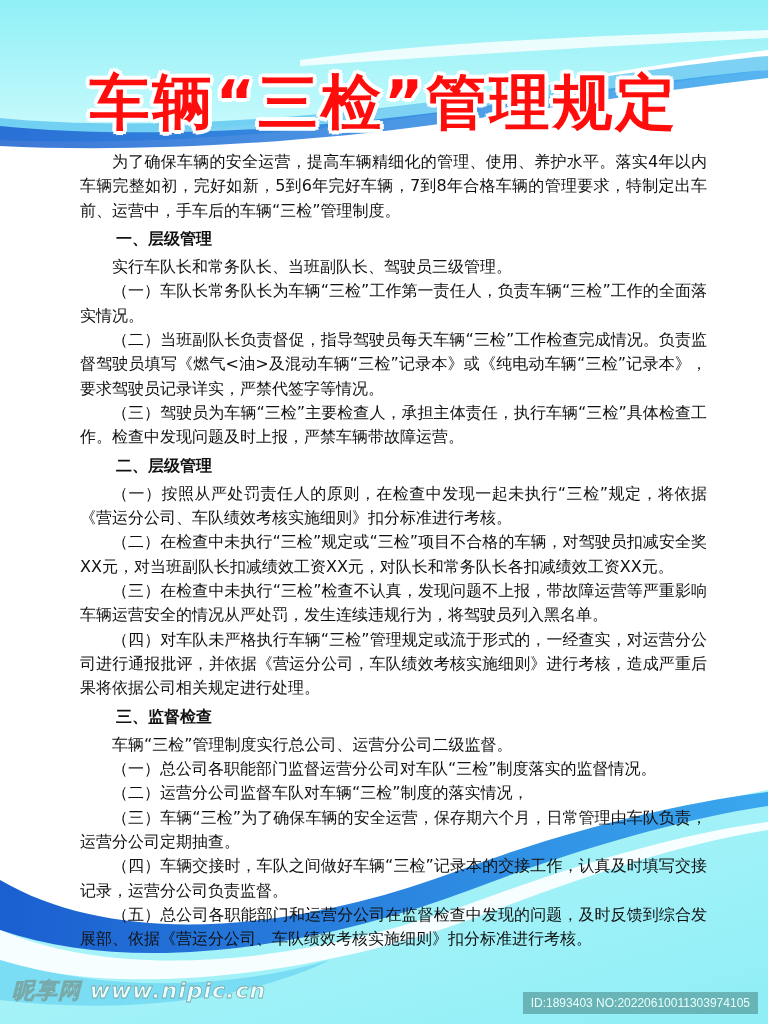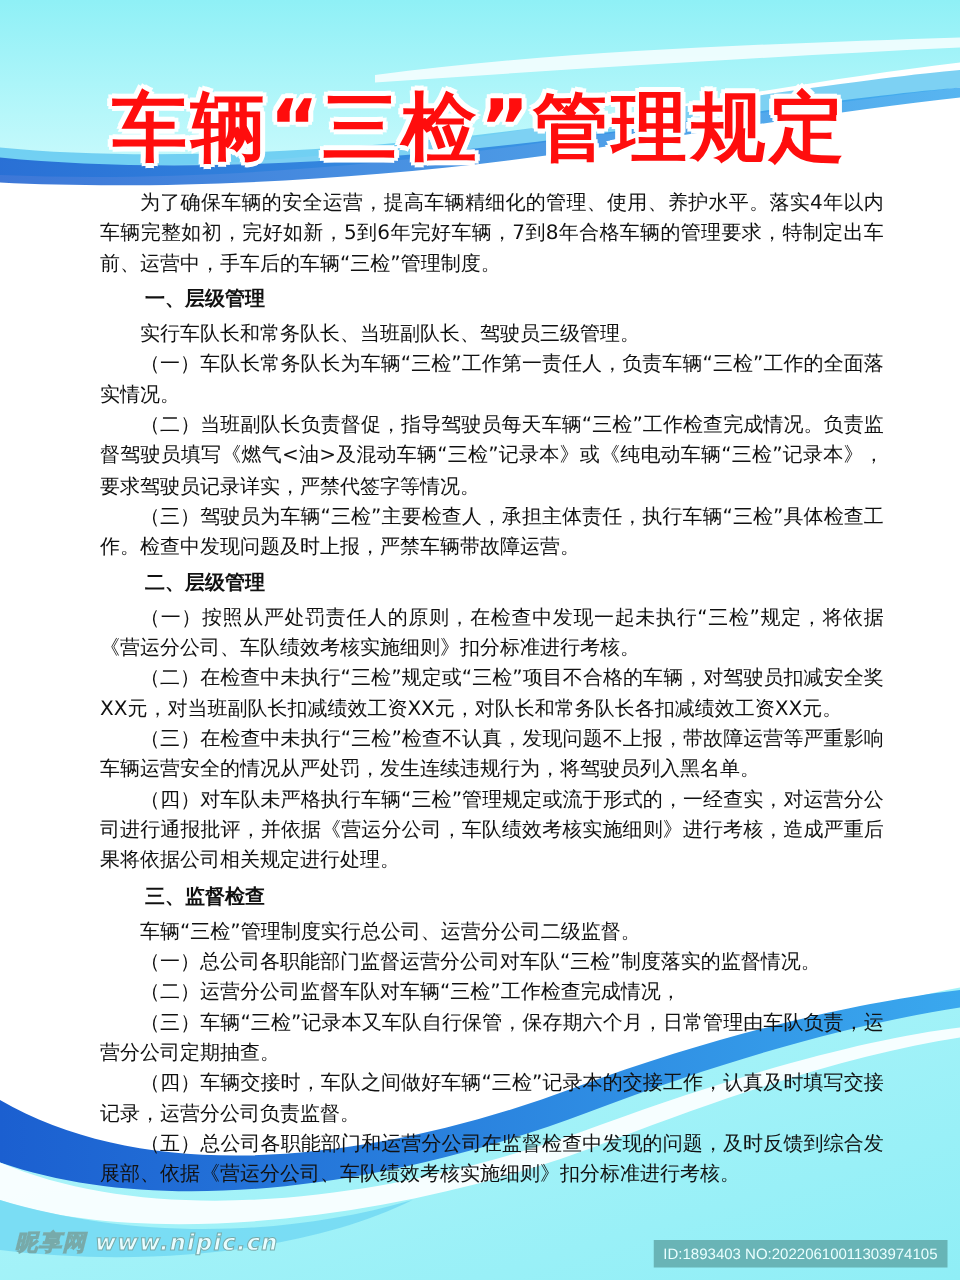--- a/index.html
+++ b/index.html
@@ -19,21 +19,21 @@
       z-index: 2; line-height: 80px;
     }
     .content {
       position: absolute; left: 80px; top: 150px; width: 627px; z-index: 2;
       font-size: 16px; line-height: 24.3px; color: #111;
     }
     .p { margin: 0; text-indent: 2em; text-align: justify; }
     .h { margin: 4px; text-indent: 2em; font-weight: bold; }
     .watermark {
       position: absolute; left: 12px; bottom: 18px; z-index: 2;
-      font-size: 18px; font-weight: bold; font-style: italic; color: #e9fdff;
+      font-size: 22px; font-weight: bold; font-style: italic; color: #e9fdff;
       -webkit-text-stroke: 0.8px #7aa; letter-spacing: 1px;
     }
     .idbox {
       position: absolute; right: 10px; bottom: 10px; z-index: 2;
       background: rgba(90,160,160,0.75); color: #eaffff;
       font-size: 12px; padding: 4px 8px; font-family: "Liberation Sans", sans-serif; text-align: center;
     }
   </style>
 </head>
 <body>
@@ -79,20 +79,20 @@
 
   <p class="h">二、层级管理</p>
   <p class="p">（一）按照从严处罚责任人的原则，在检查中发现一起未执行“三检”规定，将依据《营运分公司、车队绩效考核实施细则》扣分标准进行考核。</p>
   <p class="p">（二）在检查中未执行“三检”规定或“三检”项目不合格的车辆，对驾驶员扣减安全奖XX元，对当班副队长扣减绩效工资XX元，对队长和常务队长各扣减绩效工资XX元。</p>
   <p class="p">（三）在检查中未执行“三检”检查不认真，发现问题不上报，带故障运营等严重影响车辆运营安全的情况从严处罚，发生连续违规行为，将驾驶员列入黑名单。</p>
   <p class="p">（四）对车队未严格执行车辆“三检”管理规定或流于形式的，一经查实，对运营分公司进行通报批评，并依据《营运分公司，车队绩效考核实施细则》进行考核，造成严重后果将依据公司相关规定进行处理。</p>
 
   <p class="h">三、监督检查</p>
   <p class="p">车辆“三检”管理制度实行总公司、运营分公司二级监督。</p>
   <p class="p">（一）总公司各职能部门监督运营分公司对车队“三检”制度落实的监督情况。</p>
-  <p class="p">（二）运营分公司监督车队对车辆“三检”工作检查完成情况，</p>
-  <p class="p">（三）车辆“三检”记录本又车队自行保管，保存期六个月，日常管理由车队负责，运营分公司定期抽查。</p>
+  <p class="p">（二）运营分公司监督车队对车辆“三检”制度的落实情况，</p>
+  <p class="p">（三）车辆“三检”为了确保车辆的安全运营，保存期六个月，日常管理由车队负责，运营分公司定期抽查。</p>
   <p class="p">（四）车辆交接时，车队之间做好车辆“三检”记录本的交接工作，认真及时填写交接记录，运营分公司负责监督。</p>
   <p class="p">（五）总公司各职能部门和运营分公司在监督检查中发现的问题，及时反馈到综合发展部、依据《营运分公司、车队绩效考核实施细则》扣分标准进行考核。</p>
 </div>
 
 <div class="watermark">昵享网 www.nipic.cn</div>
 <div class="idbox">ID:1893403 NO:20220610011303974105</div>
 
 </body></html>

